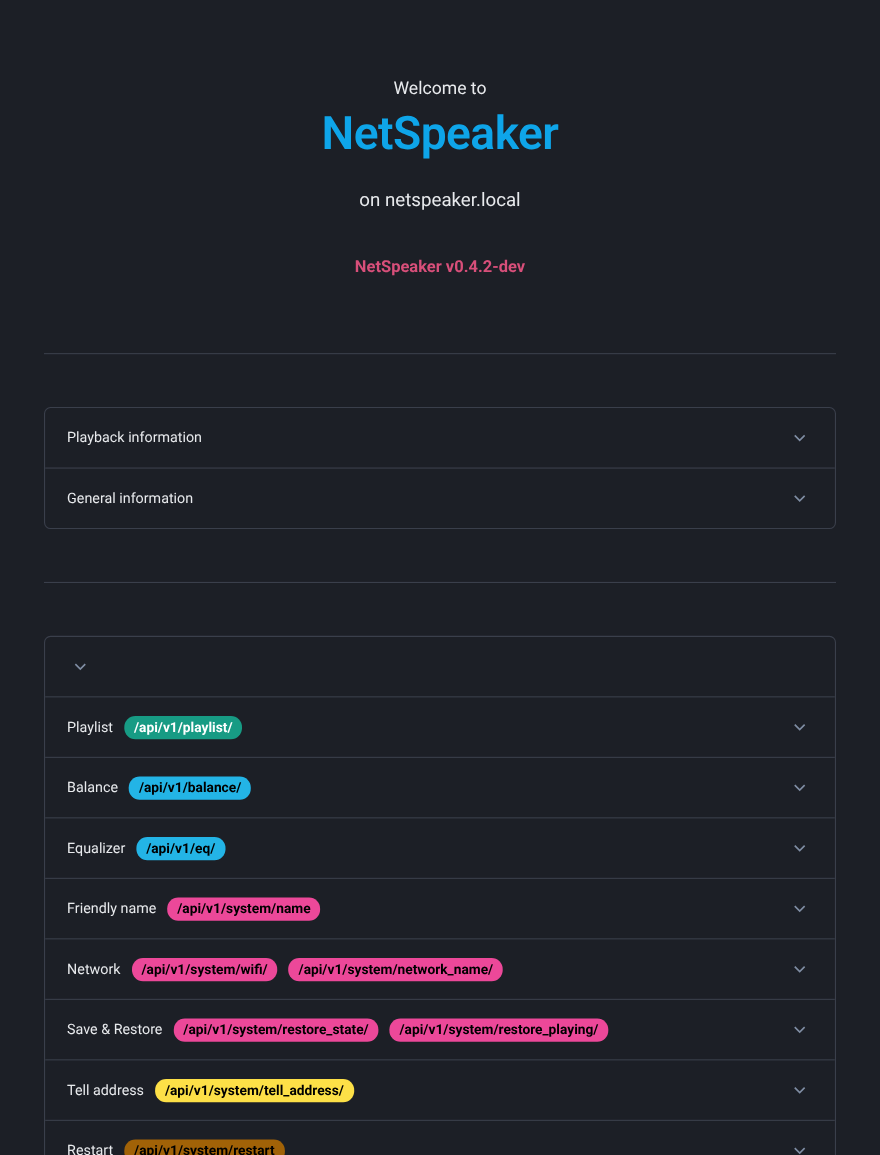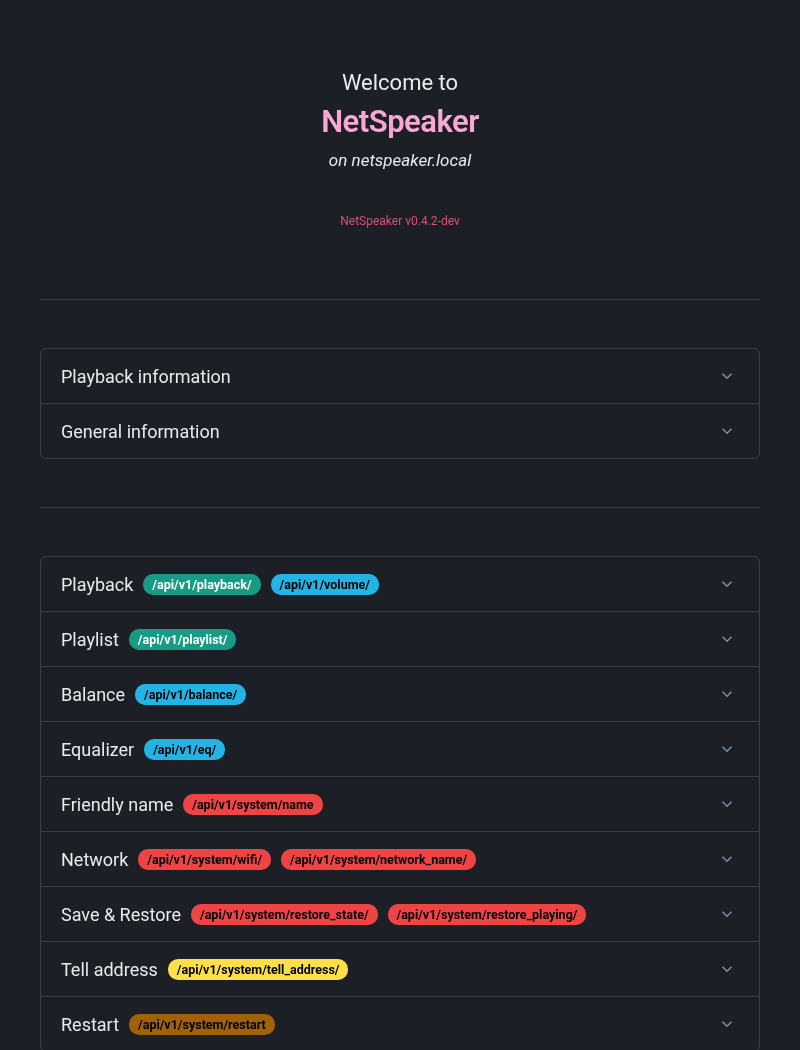--- a/index.html
+++ b/index.html
@@ -11,43 +11,43 @@
   }
   .page {
     width: 800px;
     padding: 0 40px;
   }
   .header {
     text-align: center;
     padding: 70px 0 40px 0;
   }
   .welcome {
-    font-size: 22px;
+    font-size: 16px;
     font-weight: 400;
     color: #e8eaed;
     margin-bottom: 8px;
   }
   .brand {
-    font-size: 31px;
+    font-size: 42px;
     font-weight: 600;
-    color: #f9a8d4;
+    color: #0ea5e9;
     letter-spacing: -0.5px;
-    margin-bottom: 10px;
+    margin-bottom: 26px;
   }
   .host {
     font-size: 17px;
     color: #e8eaed;
     margin-bottom: 40px;
-    font-style: italic;
   }
   .version-link {
-    font-size: 12px;
+    font-size: 15px;
     color: #d84f7a;
     text-decoration: none;
     cursor: pointer;
+    font-weight: bold;
   }
   .divider {
     border: none;
     border-top: 1px solid #3a3f4b;
     margin: 30px 0 48px 0;
   }
   .accordion-group {
     border: 1px solid #3a3f4b;
     border-radius: 6px;
     overflow: hidden;
@@ -66,35 +66,35 @@
     border-bottom: none;
     text-align: center;
   }
   .item-left {
     display: flex;
     align-items: center;
     gap: 10px;
     flex-wrap: wrap;
   }
   .item-title {
-    font-size: 18px;
+    font-size: 13px;
     font-weight: 400;
     color: #e8eaed;
   }
   .badge {
     font-size: 12.5px;
     font-weight: 700;
     padding: 3px 9px;
     border-radius: 10px;
     color: #0a0a0a;
     white-space: nowrap;
   }
   .badge.teal   { background: #179b84; color: #ffffff; }
   .badge.blue   { background: #23b4e6; color: #000000; }
-  .badge.yellow { background: #ef4444; color: #000000; }
+  .badge.yellow { background: #ec4899; color: #000000; }
   .badge.grey   { background: #fde047; color: #000000; }
   .badge.red    { background: #a16207; color: #000000; }
   .chevron {
     display: inline-flex;
     width: 24px;
     height: 24px;
     align-items: center;
     justify-content: center;
     flex-shrink: 0;
   }
@@ -139,25 +139,20 @@
             <polyline points="6 9 12 15 18 9"></polyline>
           </svg>
         </span>
       </div>
     </div>
 
   <hr class="divider">
 
   <div class="accordion-group" id="api-group">
       <div class="accordion-item">
-        <div class="item-left">
-          <span class="item-title">Playback</span>
-          <span class="badge teal">/api/v1/playback/</span>
-          <span class="badge blue">/api/v1/volume/</span>
-        </div>
         <span class="chevron">
           <svg viewBox="0 0 24 24">
             <polyline points="6 9 12 15 18 9"></polyline>
           </svg>
         </span>
       </div>
       <div class="accordion-item">
         <div class="item-left">
           <span class="item-title">Playlist</span>
           <span class="badge teal">/api/v1/playlist/</span>

